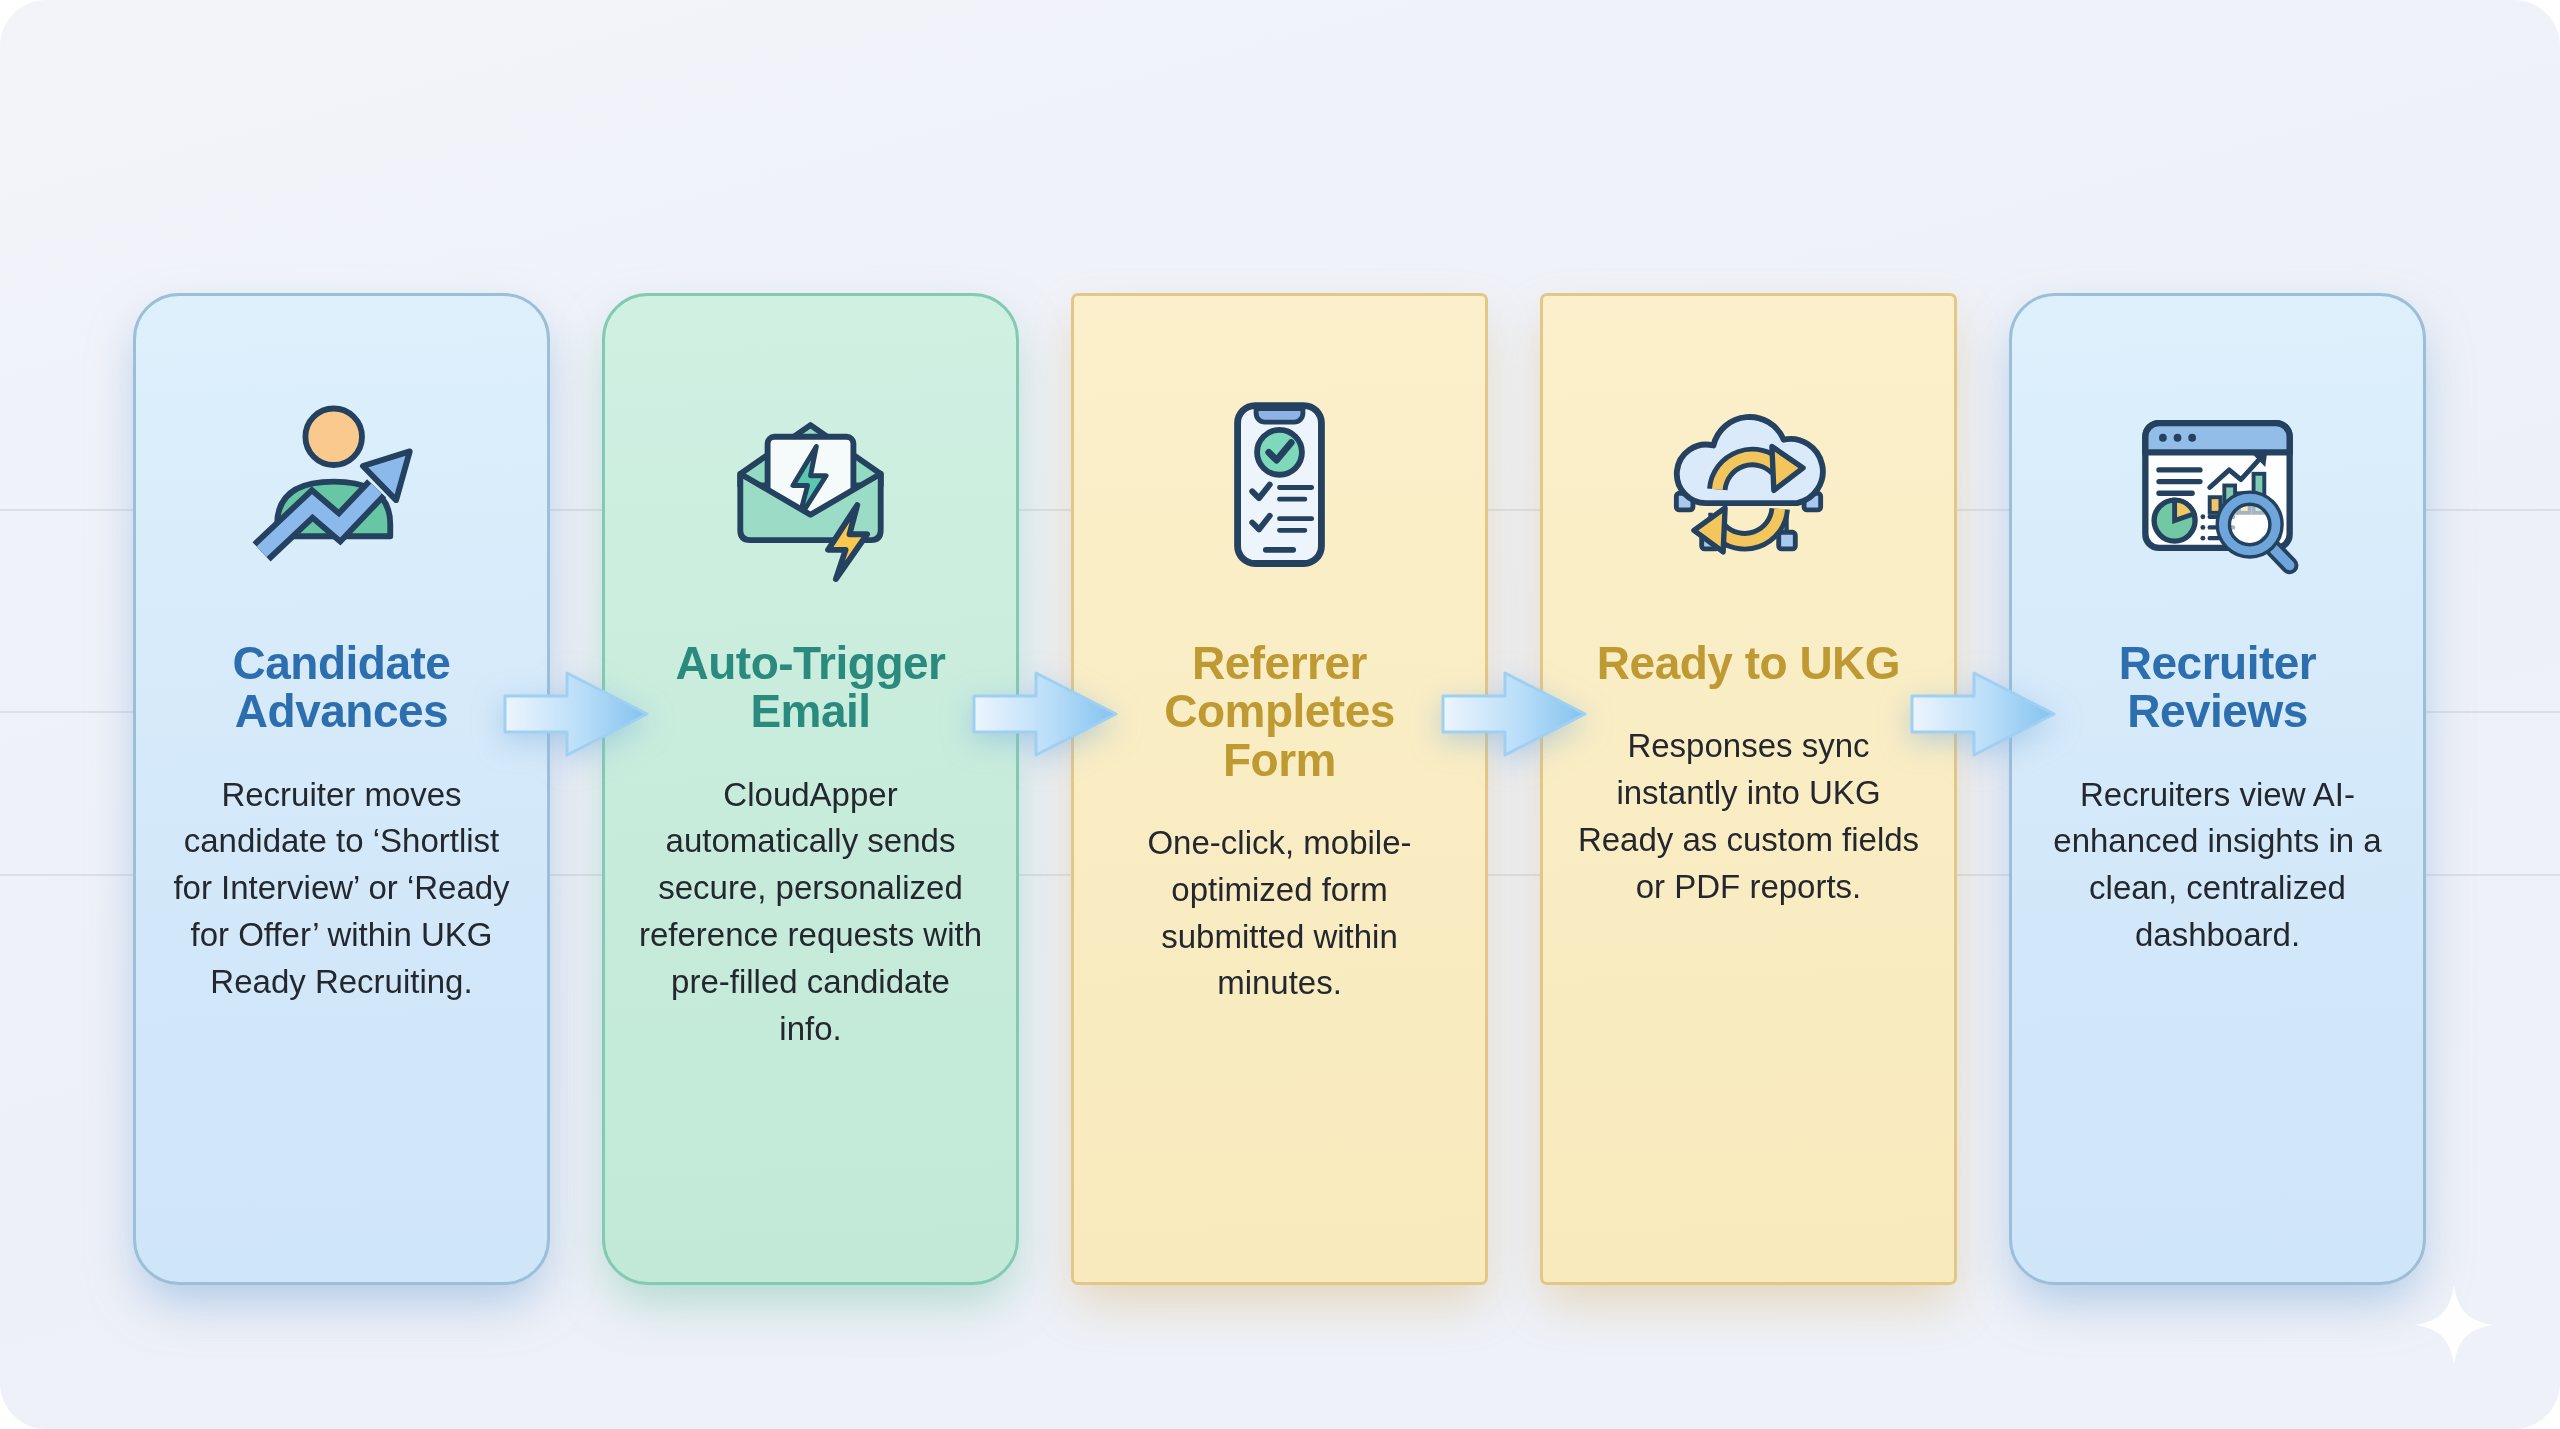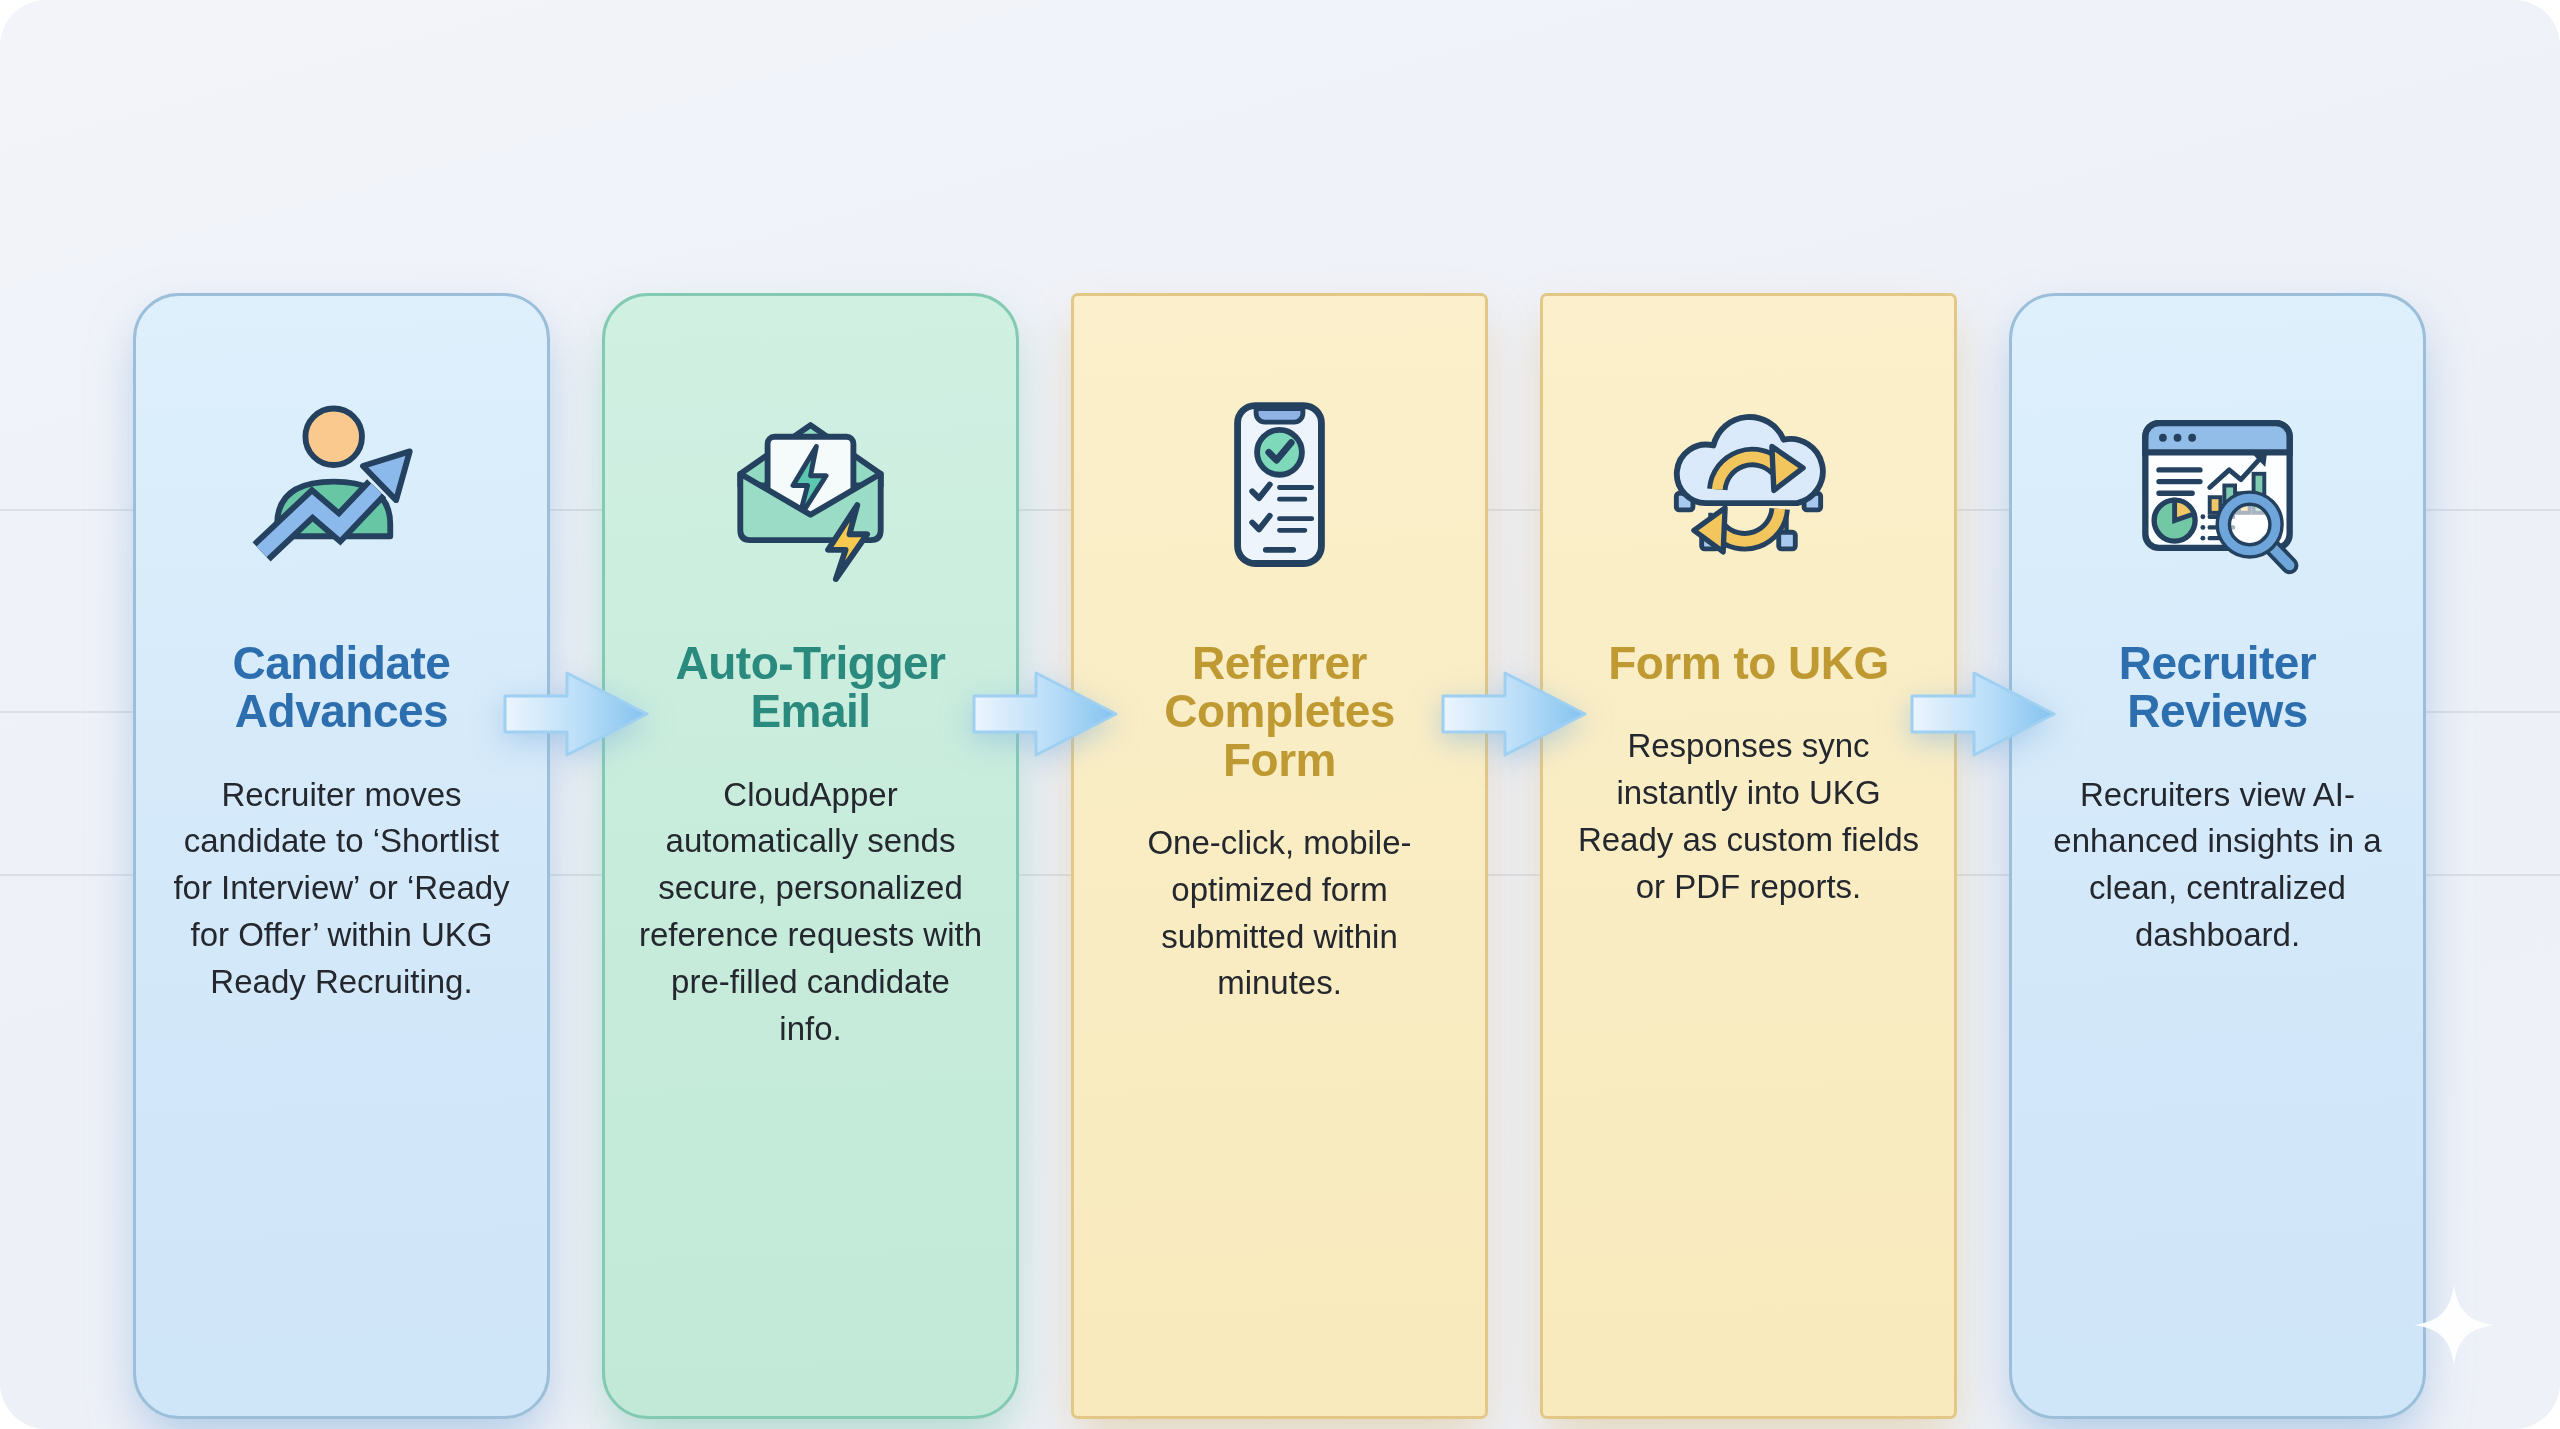--- a/index.html
+++ b/index.html
@@ -3,21 +3,21 @@
 <meta charset="utf-8">
 <style>
   html,body{margin:0;padding:0;background:#ffffff;}
   body{width:2560px;height:1429px;font-family:"Liberation Sans","DejaVu Sans",sans-serif;}
   .page{position:relative;width:2560px;height:1429px;border-radius:46px;overflow:hidden;
         background:linear-gradient(165deg,#f2f4fa 0%,#edf0f7 55%,#eef1f8 100%);}
   .bg-line{position:absolute;left:0;width:2560px;height:2px;background:#d4d8e0;opacity:.75;z-index:0;}
   .line-1{top:509px;} .line-2{top:711px;} .line-3{top:874px;}
 
   .cards{position:absolute;left:133px;top:293px;display:flex;gap:52px;z-index:1;}
-  .card{width:417px;height:1126px;border-radius:46px;border:3px solid;box-sizing:border-box;
+  .card{width:417px;height:992px;border-radius:46px;border:3px solid;box-sizing:border-box;
         display:flex;flex-direction:column;align-items:center;text-align:center;padding:0 32px;}
   .card.blue{background:linear-gradient(178deg,#def0fc 0%,#d3e8f9 55%,#cfe5f8 100%);
              border-color:#9bbfd9;box-shadow:0 22px 48px -6px rgba(124,170,216,.55);}
   .card.green{background:linear-gradient(178deg,#d0f0e2 0%,#c6ebdb 60%,#c2e9d8 100%);
               border-color:#82cab1;box-shadow:0 22px 48px -6px rgba(116,196,166,.5);}
   .card.yellow{background:linear-gradient(178deg,#fbf0cb 0%,#f9ecc2 60%,#f8eabc 100%);
                border-color:#e2c786;box-shadow:0 22px 48px -6px rgba(214,180,106,.45);border-radius:7px;}
 
   .icon-wrap{margin-top:92px;height:195px;display:flex;align-items:center;justify-content:center;}
   .icon-wrap svg{width:195px;height:195px;}
@@ -111,21 +111,21 @@
           <path d="M43 116 H60 V100 M61 148 V128 M157 116 H140 V100 M139 148 V128" fill="none" stroke="#24425f" stroke-width="4.5"></path>
           <path d="M150 118 H58 a30 30 0 1 1 6 -59 a38 38 0 0 1 72 -6 a26 26 0 0 1 14 65 Z" fill="#dbeafb" stroke="#24425f" stroke-width="6" stroke-linejoin="round"></path>
           <path d="M68 104 A36 36 0 0 1 130 82" fill="none" stroke="#24425f" stroke-width="21"></path>
           <path d="M68 104 A36 36 0 0 1 130 82" fill="none" stroke="#f3c65d" stroke-width="11"></path>
           <polygon points="124,60 156,82 126,105" fill="#f3c65d" stroke="#24425f" stroke-width="5.5" stroke-linejoin="round"></polygon>
           <path d="M132 124 A36 36 0 0 1 70 146" fill="none" stroke="#24425f" stroke-width="21"></path>
           <path d="M132 124 A36 36 0 0 1 70 146" fill="none" stroke="#f3c65d" stroke-width="11"></path>
           <polygon points="76,123 44,146 74,168" fill="#f3c65d" stroke="#24425f" stroke-width="5.5" stroke-linejoin="round"></polygon>
         </svg>
       </div>
-      <h2 class="title">Form to UKG</h2>
+      <h2 class="title">Ready to UKG</h2>
       <p class="body-text">Responses sync instantly into UKG Ready as custom fields or PDF reports.</p>
     </section>
 
     <section class="card blue">
       <div class="icon-wrap">
         <svg viewBox="0 0 200 200">
           <rect x="26" y="36" width="148" height="128" rx="14" fill="#fcfeff" stroke="#24425f" stroke-width="6.5"></rect>
           <path d="M26 66 V50 a14 14 0 0 1 14 -14 h120 a14 14 0 0 1 14 14 v16 Z" fill="#92bde9" stroke="#24425f" stroke-width="6.5"></path>
           <circle cx="44" cy="51" r="4" fill="#24425f"></circle>
             <circle cx="59" cy="51" r="4" fill="#24425f"></circle>

